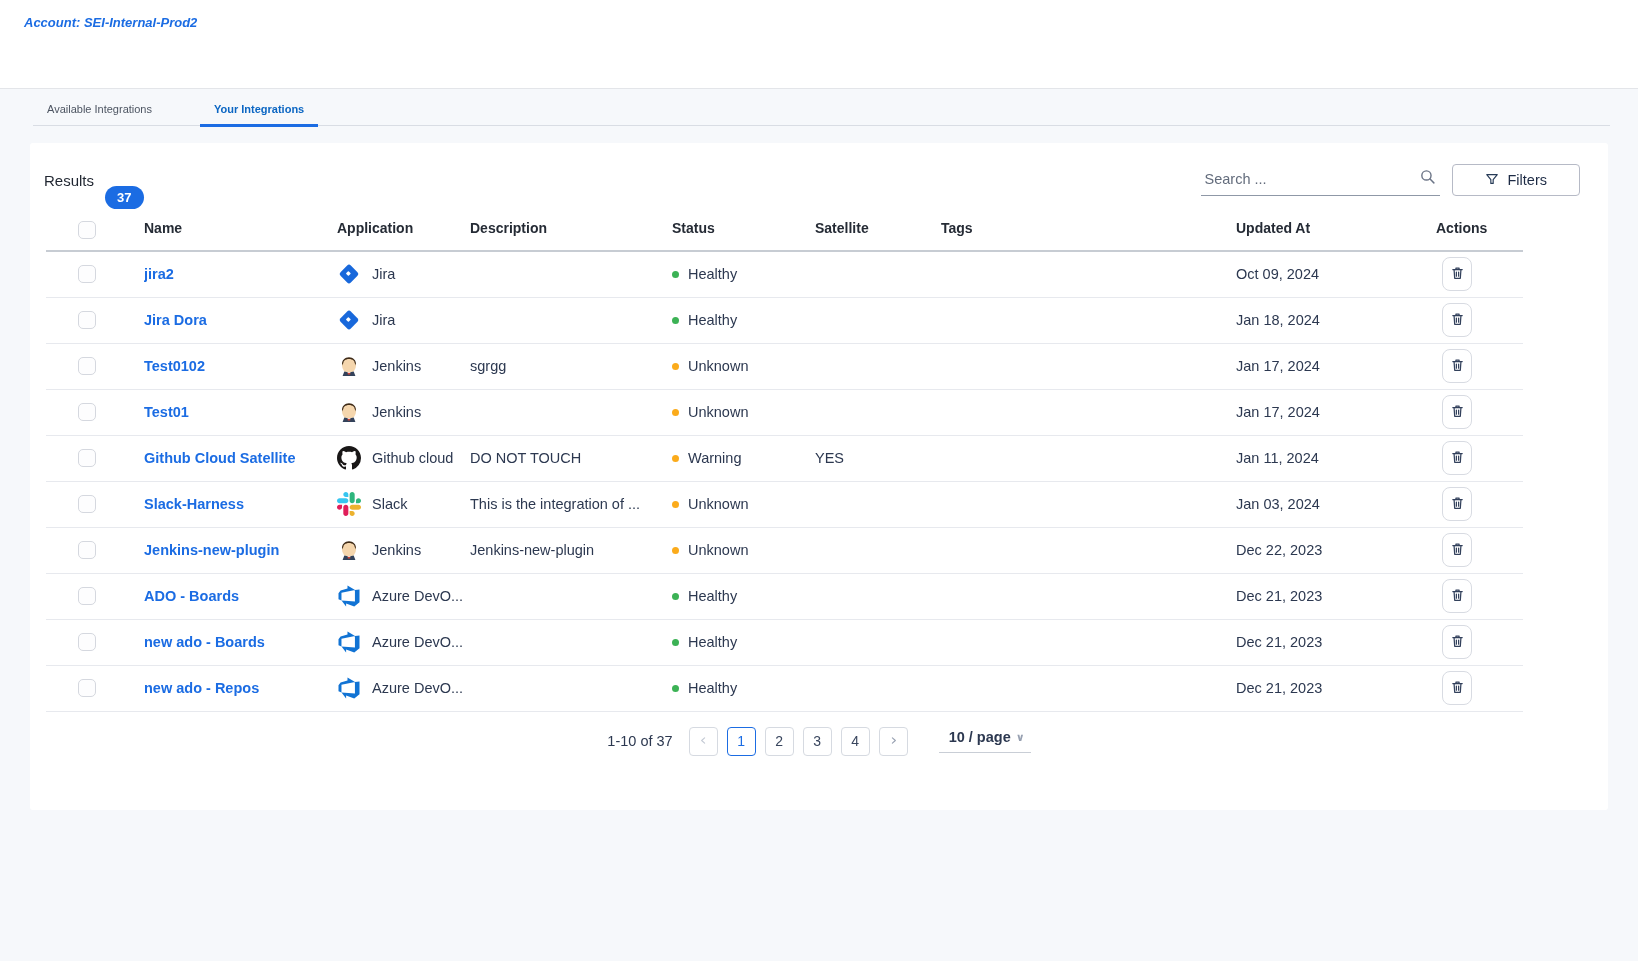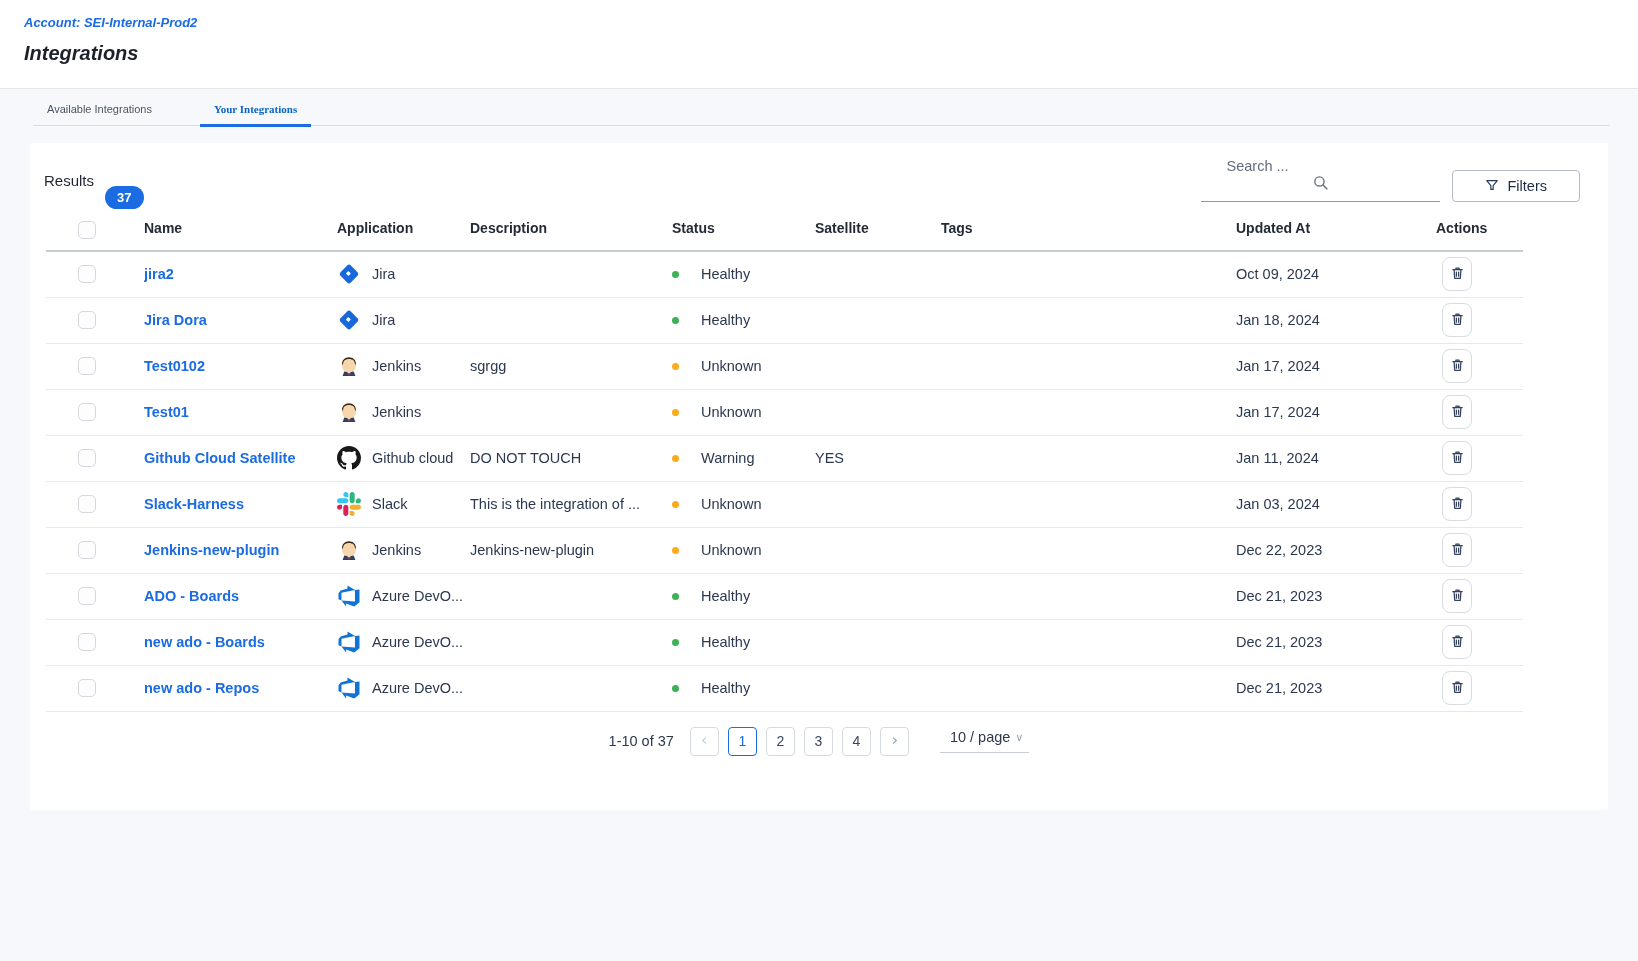--- a/index.html
+++ b/index.html
@@ -27,21 +27,21 @@
   .tab-strip {
     margin: 0 28px 0 33px;
     height: 37px;
     display: flex; align-items: flex-end;
     border-bottom: 1px solid #d9dde4;
   }
   .tab {
     font-size: 11px; color: #4d5562; padding: 0 14px 10px 14px;
     cursor: pointer; white-space: nowrap;
   }
-  .tab + .tab { margin-left: 34px; font-family: Liberation Serif, serif; }
+  .tab + .tab { margin-left: 34px; }
   .tab.active {
     color: #0b66c3; font-weight: 700;
     border-bottom: 3px solid var(--accent, #1b6ce3);
     margin-bottom: -2px; padding-bottom: 9px;
   }
 
   
   .card {
     margin: 17px 30px 0 30px;
     width: 1578px; height: 667px;
@@ -51,21 +51,21 @@
   
   .toolbar { display: flex; align-items: center; padding: 21px 28px 0 14px; height: 53px; }
   .results-label { font-size: 15px; font-weight: 400; color: #1f2530; }
   .results-badge {
     margin-left: 11px; background: var(--accent, #1b6ce3); color: #fff;
     font-size: 13px; font-weight: 700; border-radius: 12px; padding: 4px 12px; margin-top: 35px;
   }
   .toolbar-right { margin-left: auto; display: flex; align-items: flex-end; gap: 12px; }
   .search-box {
     width: 239px; border-bottom: 1px solid #8f98a7;
-    display: flex; align-items: center; padding: 0 4px 6px 4px; flex-direction: column;
+    display: flex; align-items: center; padding: 0 4px 6px 4px;
   }
   .search-box input {
     flex: 1; border: none; outline: none; background: transparent;
     font-size: 14.5px; color: #2c3850; font-family: inherit;
   }
   .search-box input::placeholder { color: #636c7c; opacity: 1; }
   .filters-btn {
     height: 32px; border: 1px solid #b6bac6; border-radius: 4px; background: #fff;
     display: flex; align-items: center; gap: 9px; padding: 0 32px;
     font-size: 14.5px; color: #1d2b45; cursor: pointer; font-family: inherit;
@@ -92,21 +92,21 @@
   th.cell-check { padding-bottom: 10px; }
   .row-checkbox {
     appearance: none; -webkit-appearance: none;
     width: 18px; height: 18px; border: 1px solid #d5d8df; border-radius: 5px;
     background: #fdfdfe; cursor: pointer; display: block;
   }
   .name-link { color: var(--accent, #1b6ce3); text-decoration: none; font-weight: 700; cursor: pointer; }
   .app-cell { display: flex; align-items: center; gap: 11px; }
   .app-icon { width: 24px; height: 24px; display: inline-flex; align-items: center; justify-content: center; flex: 0 0 24px; }
   .app-icon svg { width: 24px; height: 24px; }
-  .status-cell { display: flex; align-items: center; gap: 22px; }
+  .status-cell { display: flex; align-items: center; gap: 9px; }
   .status-dot { width: 7px; height: 7px; border-radius: 50%; flex: 0 0 7px; }
   .status-dot.healthy { background: var(--healthy, #3cb255); }
   .status-dot.warning { background: var(--warning, #fbab1b); }
   .sat-cell { padding-left: 8px; }
   .delete-btn {
     width: 30px; height: 34px; margin-left: 6px;
     border: 1px solid #d8dbe2; border-radius: 8px; background: #fff;
     display: flex; align-items: center; justify-content: center; cursor: pointer;
   }
 
@@ -120,30 +120,29 @@
     width: 29px; height: 29px; border: 1px solid #d6dae1; border-radius: 4px;
     background: #fff; display: flex; align-items: center; justify-content: center;
     font-size: 14px; color: #39465e; cursor: pointer; font-family: inherit;
   }
   .pg-btn.active { border-color: var(--accent, #1b6ce3); color: var(--accent, #1b6ce3); }
   .pg-btn.nav { color: #97a0b1; }
   .pg-btn.nav.disabled { color: #c3c9d4; cursor: default; }
   .page-size {
     margin-left: 22px; display: flex; align-items: center; gap: 5px;
     border-bottom: 1px solid #c9ced6; padding: 0 6px 7px 10px;
-    color: #2c3850; cursor: pointer;
+    color: #2c3850; cursor: pointer; font-weight: bold;
   }
   .chevron-down { color: #97a0b1; font-size: 11px; line-height: 1; }
 </style>
 </head>
 <body>
 
 <div class="top-header">
   <a class="account-link">Account: SEI-Internal-Prod2</a>
-  <div class="page-title">Integrations</div>
 </div>
 
 <div class="tab-strip">
   <div class="tab">Available Integrations</div>
   <div class="tab active">Your Integrations</div>
 </div>
 
 <div class="card">
 
   <div class="toolbar">

